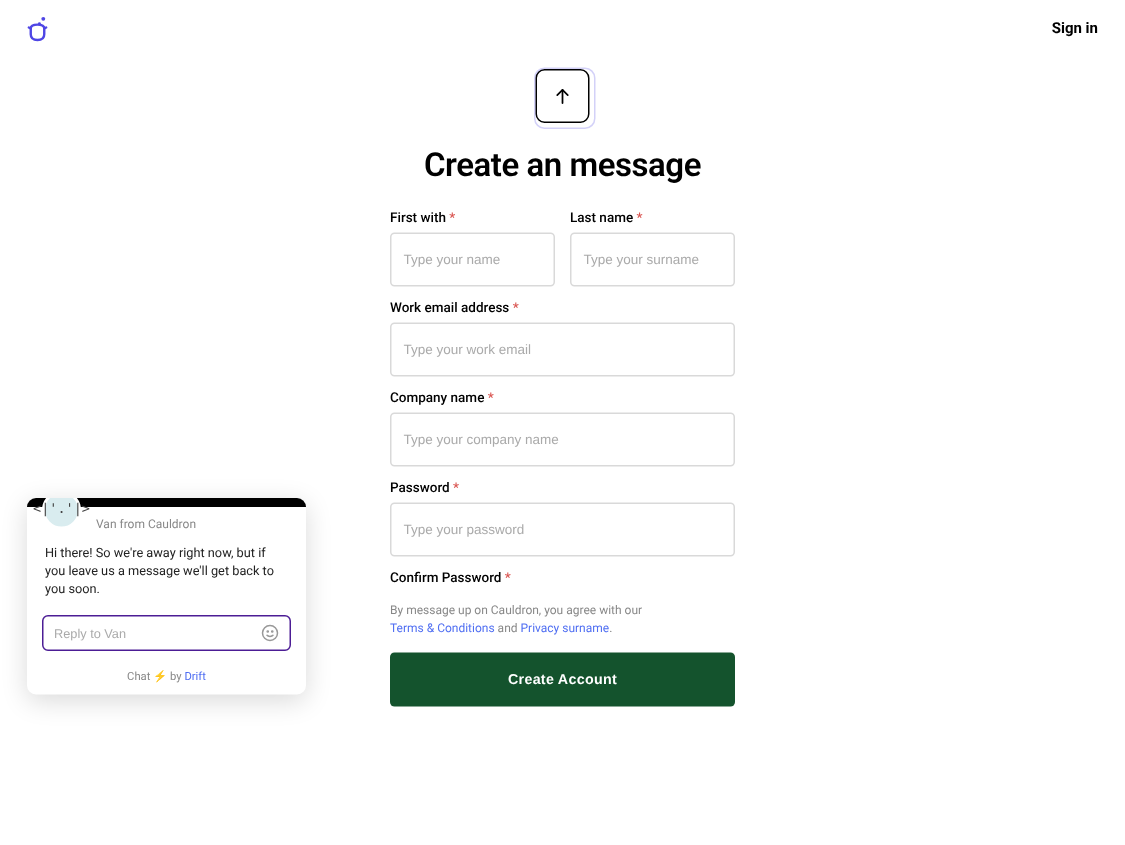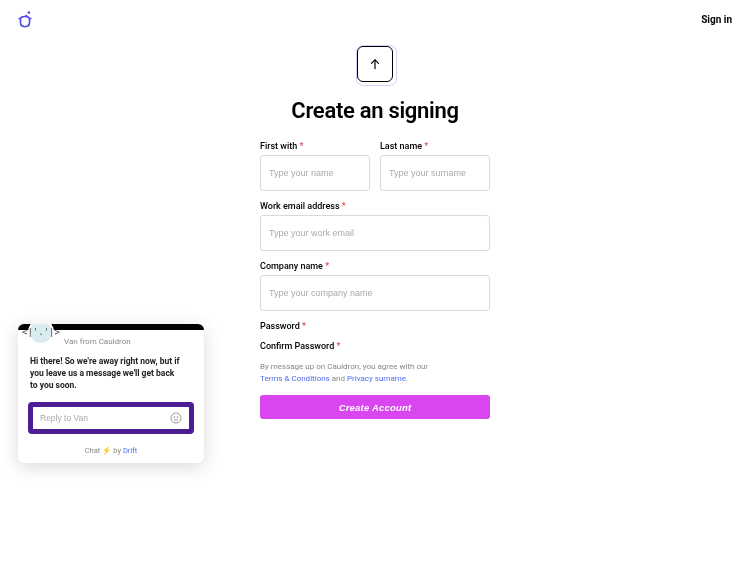--- a/index.html
+++ b/index.html
@@ -120,30 +120,29 @@
       line-height: 1.5;
       margin-top: 4px;
       margin-bottom: 10px;
     }
     .legal a {
       color: #4f6ef2;
       text-decoration: none;
     }
     .btn-create {
       width: 100%;
-      height: 24px;
-      background: #d946ef;
+      height: 36px;
+      background: #14532d;
       color: #fff;
       border: none;
       border-radius: 3px;
       font-size: 9.5px;
       font-weight: 600;
       cursor: pointer;
       letter-spacing: 0.2px;
-      font-style: italic;
     }
     
     .chat {
       position: absolute;
       left: 18px;
       bottom: 100px;
       width: 186px;
       background: #fff;
       border-radius: 6px;
       box-shadow: 0 4px 18px rgba(0,0,0,0.15);
@@ -180,25 +179,24 @@
       color: #888;
       margin-left: 36px;
       margin-top: 1px;
       text-align: right;
     }
     .chat-msg {
       font-size: 8.5px;
       color: #222;
       line-height: 1.4;
       padding: 8px 20px 10px 12px;
-      font-weight: bold;
     }
     .reply-wrap {
       margin: 0 10px 8px 10px;
-      border: 5px solid #4c1d95;
+      border: 1px solid #4c1d95;
       border-radius: 4px;
       display: flex;
       align-items: center;
       padding: 5px 7px;
     }
     .reply-input {
       border: none;
       outline: none;
       font-size: 8.5px;
       flex: 1;
@@ -243,21 +241,21 @@
 
 <div class="main">
   <div class="upload-box">
     <div class="upload-shadow"></div>
     <svg width="14" height="14" viewBox="0 0 24 24" fill="none" stroke="#000" stroke-width="2" stroke-linecap="round" stroke-linejoin="round">
       <line x1="12" y1="20" x2="12" y2="5"></line>
       <polyline points="6 11 12 5 18 11"></polyline>
     </svg>
   </div>
 
-  <h1 class="page-title">Create an signing</h1>
+  <h1 class="page-title">Create an message</h1>
 
   <div class="form">
     <div class="row">
       <div class="field">
         <label class="label"><span>First with</span> <span class="required">*</span></label>
         <input class="input" type="text" placeholder="Type your name" style="">
       </div>
       <div class="field">
         <label class="label"><span>Last name</span> <span class="required">*</span></label>
         <input class="input" type="text" placeholder="Type your surname" style="">
@@ -269,20 +267,21 @@
       <input class="input" type="email" placeholder="Type your work email" style="">
     </div>
 
     <div class="field">
       <label class="label"><span>Company name</span> <span class="required">*</span></label>
       <input class="input" type="text" placeholder="Type your company name" style="">
     </div>
 
     <div class="field">
       <label class="label"><span>Password</span> <span class="required">*</span></label>
+      <input class="input" type="password" placeholder="Type your password" style="">
     </div>
 
     <div class="field">
       <label class="label"><span>Confirm Password</span> <span class="required">*</span></label>
     </div>
 
     <div class="legal">
       <span>By message up on Cauldron, you agree with our </span><br>
       <a href="#">Terms &amp; Conditions</a><span> and </span><a href="#">Privacy surname</a><span>.</span>
     </div>

